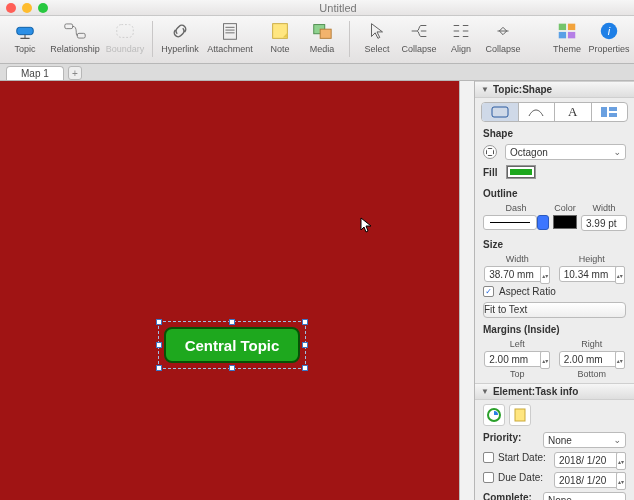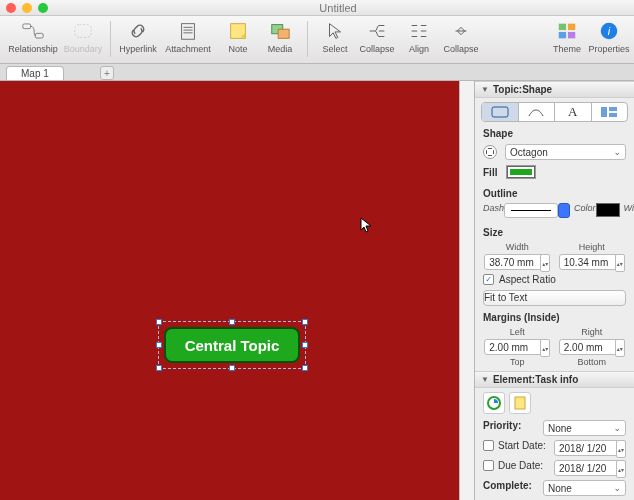--- a/index.html
+++ b/index.html
@@ -15,21 +15,21 @@
   .tb-group { display:flex; }
   .tb-item { display:flex; flex-direction:column; align-items:center; justify-content:flex-start; width:42px; padding-top:2px; gap:2px;}
   .tb-item.wide { width:58px;}
   .tb-item svg { width:22px; height:22px; }
   .tb-item .lbl { font-size:9px; color:#555; }
   .disabled .lbl { color:#bdbdbd; }
   .disabled svg { opacity:.35; }
   .sep { width:1px; height:36px; background:#c9c7c7; margin:3px 6px 0 6px; }
   .spacer { flex:1; }
   
-  .tabstrip { height:17px; background:#dcdcdc; border-bottom:1px solid #b7b7b7; display:flex; align-items:flex-end; padding-left:6px;gap:32px;}
+  .tabstrip { height:17px; background:#dcdcdc; border-bottom:1px solid #b7b7b7; display:flex; align-items:flex-end; padding-left:6px;}
   .tab { background:#fff; border:1px solid #b7b7b7; border-bottom:none; border-radius:4px 4px 0 0; font-size:10px; padding:1px 14px; color:#444;}
   .newtab { width:14px; height:14px; border:1px solid #b7b7b7; border-radius:3px; margin-left:4px; display:flex; align-items:center; justify-content:center; font-size:10px; color:#888; background:#eee;}
   
   .main { display:flex; height:calc(500px - 16px - 48px - 17px); }
   .canvas-wrap { width:474px; position:relative; background:#a01414; }
   .canvas-wrap::after{ content:""; position:absolute; right:0; top:0; bottom:0; width:14px; background:#f2f2f2; border-left:1px solid #bcbcbc;}
   .canvas-wrap .vscrub { position:absolute; right:2px; top:50%; transform:translateY(-50%); width:9px; height:60px; background:#c8c8c8; border-radius:5px;}
   .canvas { position:absolute; left:0; top:0; right:14px; bottom:0; background:#a01414;}
   .central { position:absolute; left:164px; top:246px; width:136px; height:36px; background:#1ea81e; border:2px solid #065206; border-radius:8px; display:flex; align-items:center; justify-content:center; color:#fff; font-weight:bold; font-size:15px;}
   .sel { position:absolute; border:1px dashed #9fbce0; }
@@ -49,21 +49,21 @@
   .select, .numinput{ height:16px; border:1px solid #bbb; background:#fff; border-radius:3px; font-size:10px; padding:0 4px; display:flex; align-items:center;}
   .select .chev{ margin-left:auto; font-size:9px; color:#666;}
   .shape-row{ display:flex; gap:8px; align-items:center; margin:3px 8px;}
   .shape-icon{ width:14px; height:14px; background:#fff; border:1px solid #999; border-radius:50%; display:flex; align-items:center; justify-content:center;}
   .shape-icon .oct{ width:8px; height:8px; background:#fff; border:1px solid #555; clip-path: polygon(30% 0,70% 0,100% 30%,100% 70%,70% 100%,30% 100%,0 70%,0 30%);}
   .swatch{ width:28px; height:12px; border:1px solid #666; background:#1ea81e; display:inline-block;}
   .swatch.black{ background:#000; }
   .col2{ display:flex; gap:6px; margin:2px 8px; }
   .col2 > div{ flex:1; display:flex; flex-direction:column; align-items:center;}
   .col3{ display:flex; gap:4px; margin:2px 8px; }
-  .col3 > div{ flex:1; display:flex; flex-direction:row; font-style:italic;}
+  .col3 > div{ flex:1; display:flex; flex-direction:column; align-items:center;}
   .sublbl{ font-size:9px; color:#555; margin-bottom:2px;}
   .dashbox{ width:54px; height:15px; border:1px solid #bbb; background:#fff; border-radius:3px; display:flex; align-items:center; justify-content:center;}
   .dashbox .line{ width:40px; height:1px; background:#000;}
   .stepper{ position:relative; width:100%; }
   .stepper .arrows{ position:absolute; right:-1px; top:-1px; width:10px; height:18px; border:1px solid #bbb; border-radius:2px; background:#fff; font-size:6px; display:flex; flex-direction:column; align-items:center; justify-content:center; color:#666;}
   .checkbox{ width:11px; height:11px; border:1px solid #888; border-radius:2px; background:#fff; display:inline-flex; align-items:center; justify-content:center; font-size:8px; color:#2668d9;}
   .wide-btn{ margin:3px 8px; height:16px; border:1px solid #bbb; border-radius:4px; background:linear-gradient(#fff,#eee); font-size:10px; line-height:14px;}
   .kv-row{ display:flex; align-items:flex-start; gap:4px; padding:2px 8px;}
   .kv-row .k{ width:56px; font-weight:bold; }
   .kv-row .v{ flex:1; }
@@ -77,20 +77,27 @@
   <div class="traffic">
     <div class="dot red"></div>
     <div class="dot yellow"></div>
     <div class="dot green"></div>
   </div>
   <div class="title">Untitled</div>
 </div>
 
 <div class="toolbar">
   <div class="tb-group">
+    <div class="tb-item">
+      <svg viewBox="0 0 24 24">
+          <rect x="3" y="8" width="18" height="8" rx="3" fill="#2b8fe6" stroke="#0a5aa0"></rect>
+          <path d="M12 16 v4 M7 20 h10" stroke="#555" stroke-width="1.2" fill="none"></path>
+        </svg>
+      <span class="lbl">Topic</span>
+    </div>
     <div class="tb-item wide">
       <svg viewBox="0 0 28 24">
           <rect x="1" y="3" width="10" height="6" rx="2" fill="none" stroke="#666"></rect>
           <rect x="17" y="15" width="10" height="6" rx="2" fill="none" stroke="#666"></rect>
           <path d="M11 6 C 18 6 14 18 17 18" stroke="#666" fill="none"></path>
         </svg>
       <span class="lbl">Relationship</span>
     </div>
     <div class="tb-item disabled">
       <svg viewBox="0 0 24 24">

